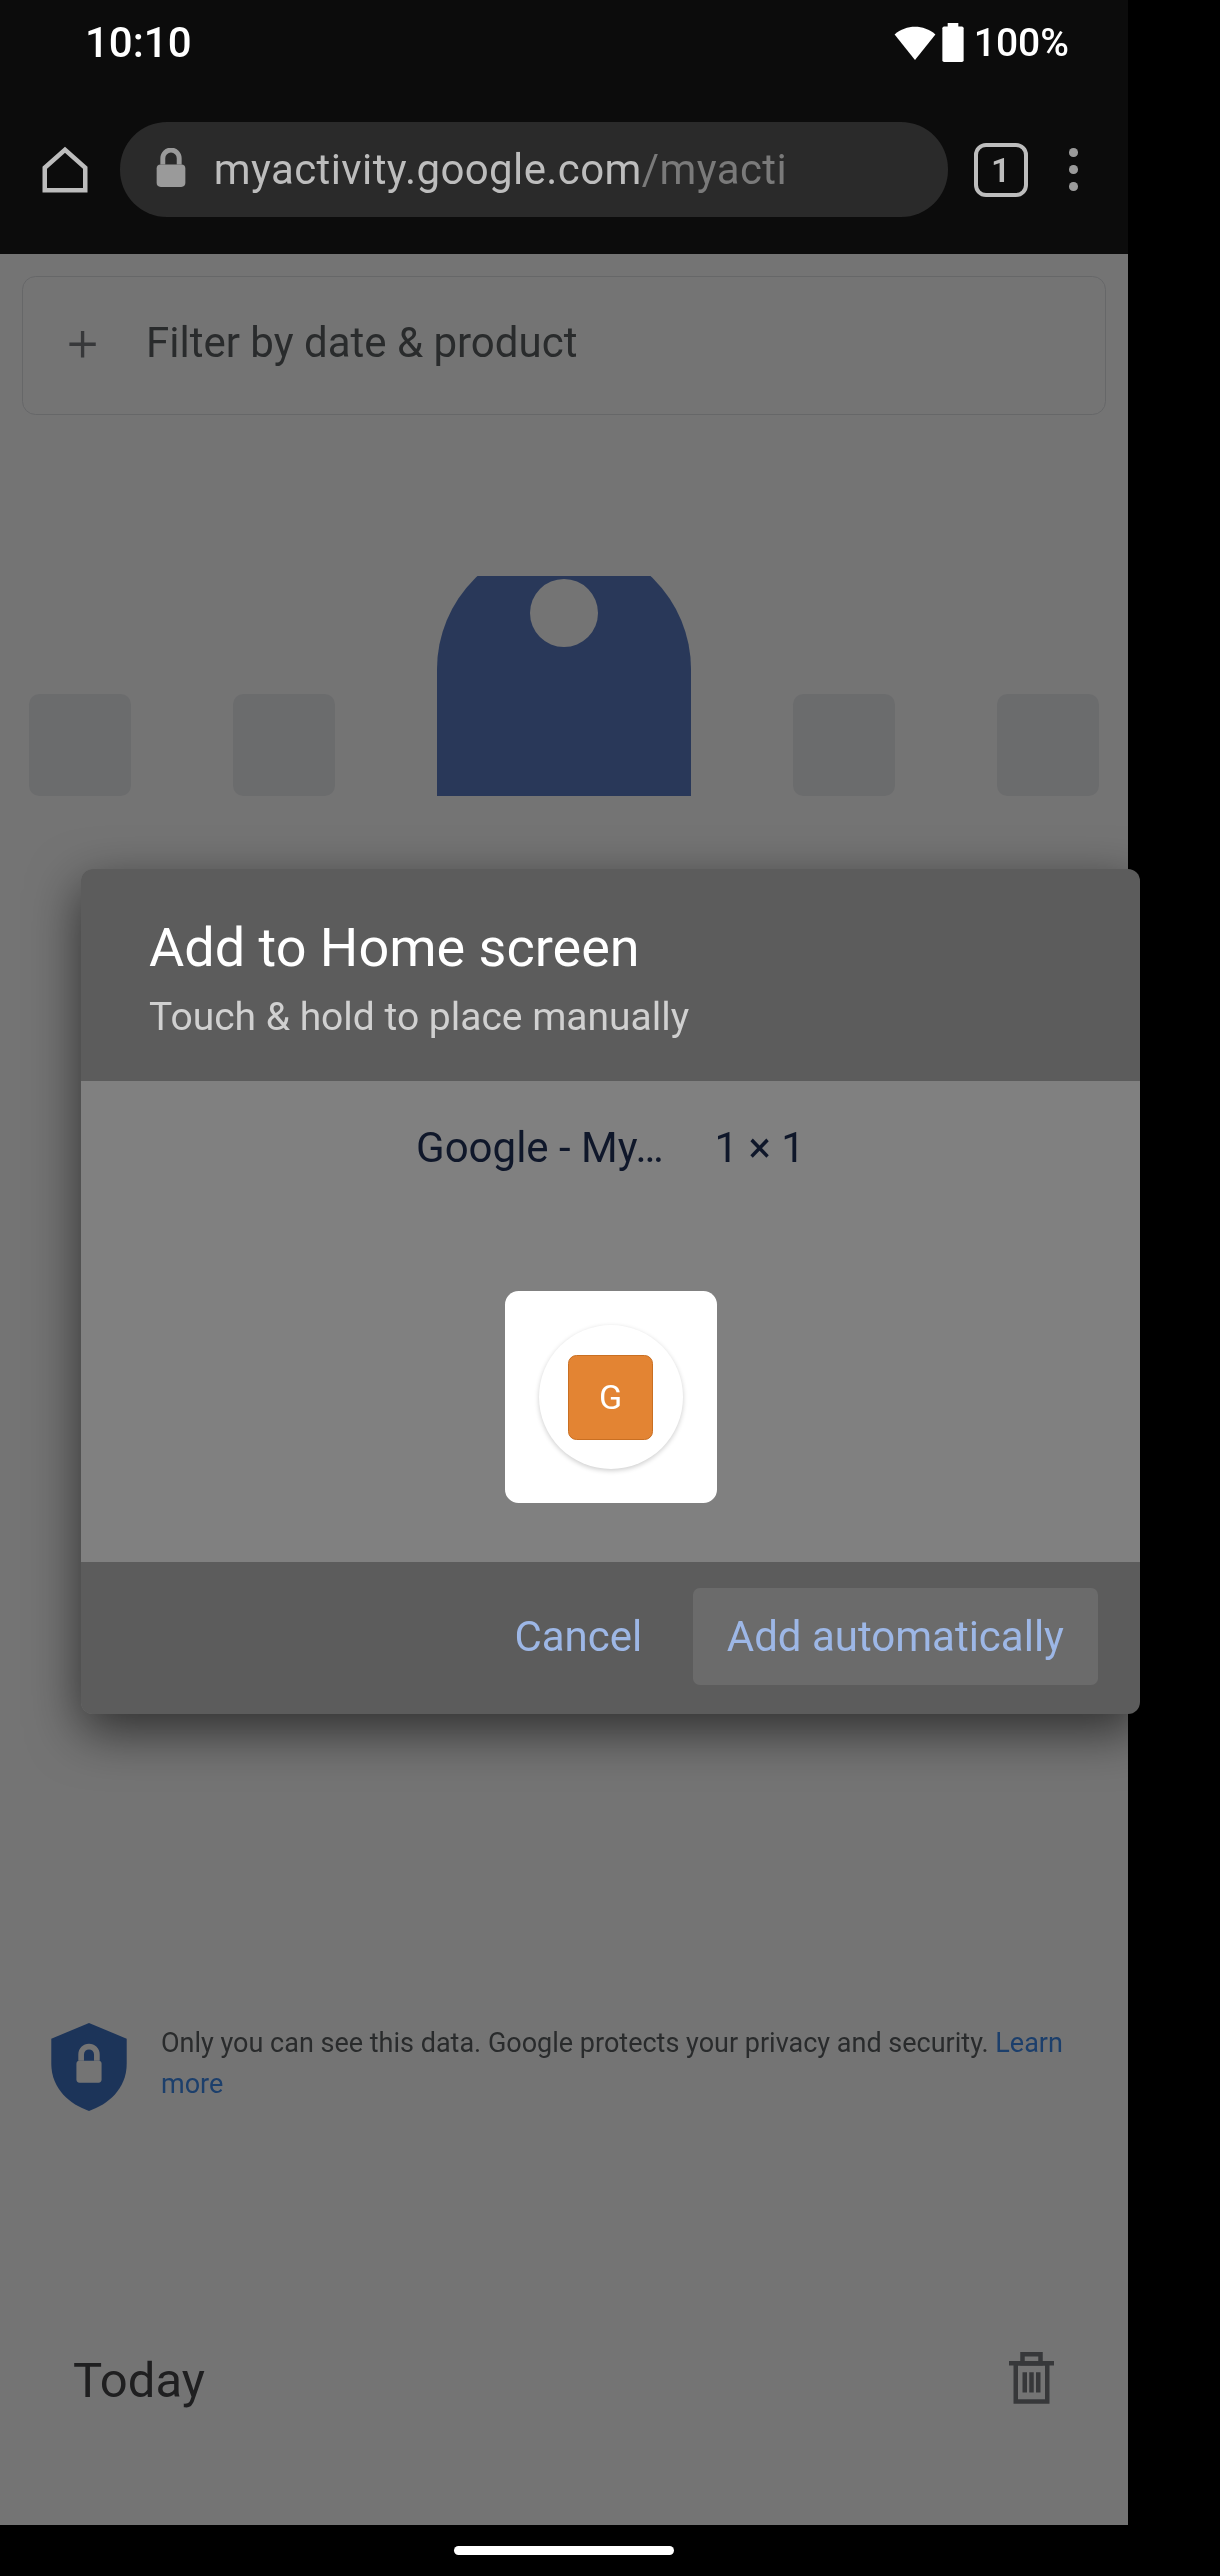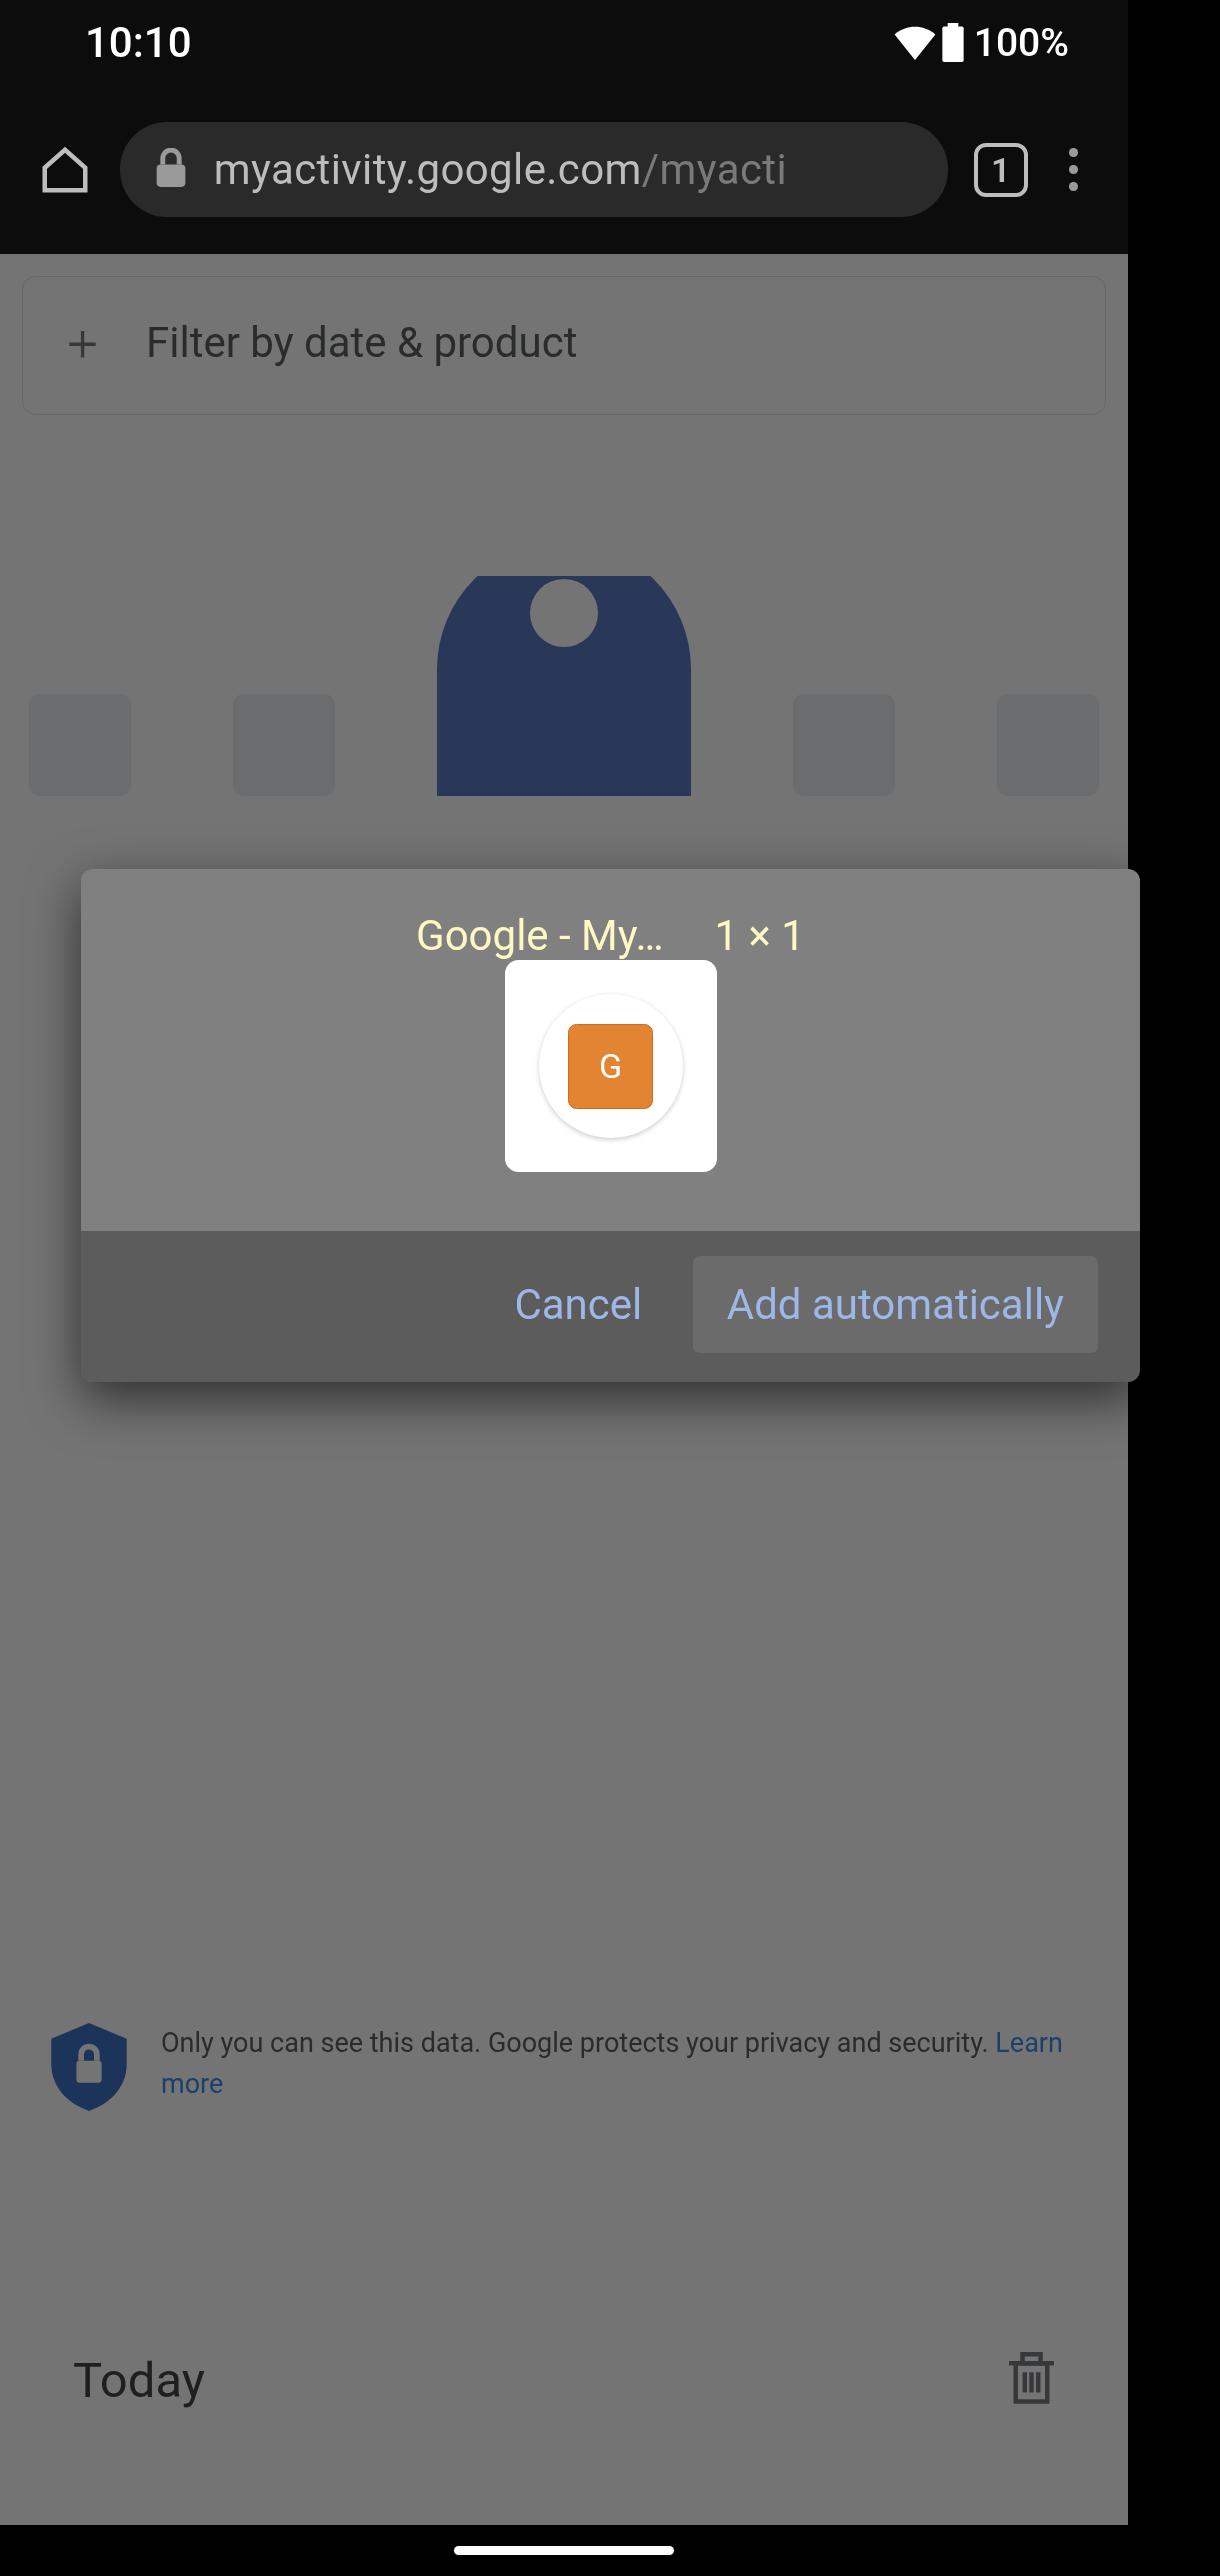--- a/index.html
+++ b/index.html
@@ -87,21 +87,21 @@
 
   
   .dialog {
     position:absolute; left:81px; width:1059px; top:869px;
     border-radius:12px; overflow:hidden; box-shadow:0 17px 51px rgba(0,0,0,0.6);
   }
   .dlg-head { background:#5c5c5c; padding:47px 68px 41px 68px; }
   .dlg-title { color:#fff; font-size:54px; font-weight:400; margin-bottom:15.3px; }
   .dlg-sub { color:#d0d0d0; font-size:39px; }
   .dlg-body { background:#808080; padding:42px 34px 59px 34px; }
-  .dlg-label-row { display:flex; justify-content:center; gap:51px; color:#fef9c3; font-size:42px; }
+  .dlg-label-row { display:flex; justify-content:center; gap:51px; color:#0f172a; font-size:42px; margin-bottom:119px; }
   .icon-prev {
     width:212px; height:212px; margin:0 auto; background:#fff; border-radius:13.6px;
     display:flex; align-items:center; justify-content:center;
   }
   .icon-circ { width:144px; height:144px; border-radius:50%; background:#fff; box-shadow:0 1.7px 5.1px rgba(0,0,0,0.2); display:flex; align-items:center; justify-content:center; }
   .icon-sq { width:85px; height:85px; background:#e38433; border-radius:8.5px; color:#fff; font-size:34px; display:flex; align-items:center; justify-content:center; border:1.7px solid #c96f22; }
   .dlg-actions { background:#5c5c5c; padding:25.4px 42px 29px 42px; display:flex; justify-content:flex-end; gap:42px; align-items:center; }
   .btn-txt { color:#9db7e6; font-size:42px; padding:24px 8.5px; }
   .btn-raised { background:#6b6b6b; border-radius:6.8px; padding:24px 34px; color:#9db7e6; font-size:42px; }
 
@@ -204,20 +204,24 @@
     <div class="notice">
       
       
     </div>
 
   </div>
 
   <div class="scrim"></div>
 
   <div class="dialog">
+    <div class="dlg-head">
+      <div class="dlg-title">Add to Home screen</div>
+      <div class="dlg-sub">Touch &amp; hold to place manually</div>
+    </div>
     <div class="dlg-body">
       <div class="dlg-label-row">
         <span>Google - My…</span>
         <span>1 × 1</span>
       </div>
       <div class="icon-prev">
         <div class="icon-circ">
           <div class="icon-sq">G</div>
         </div>
       </div>

